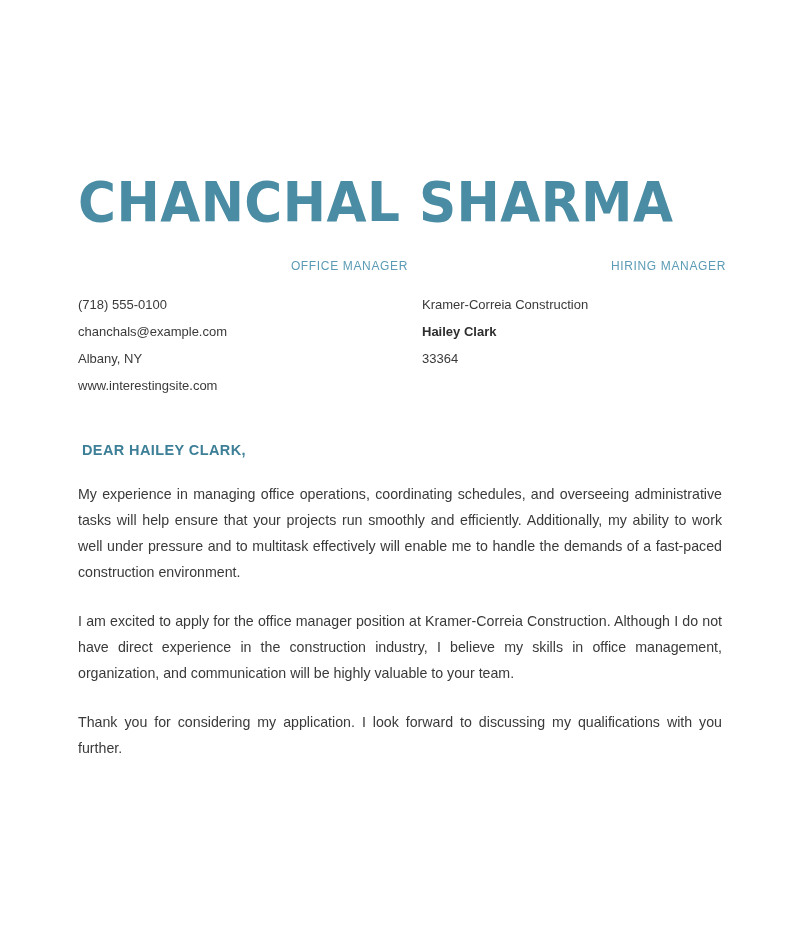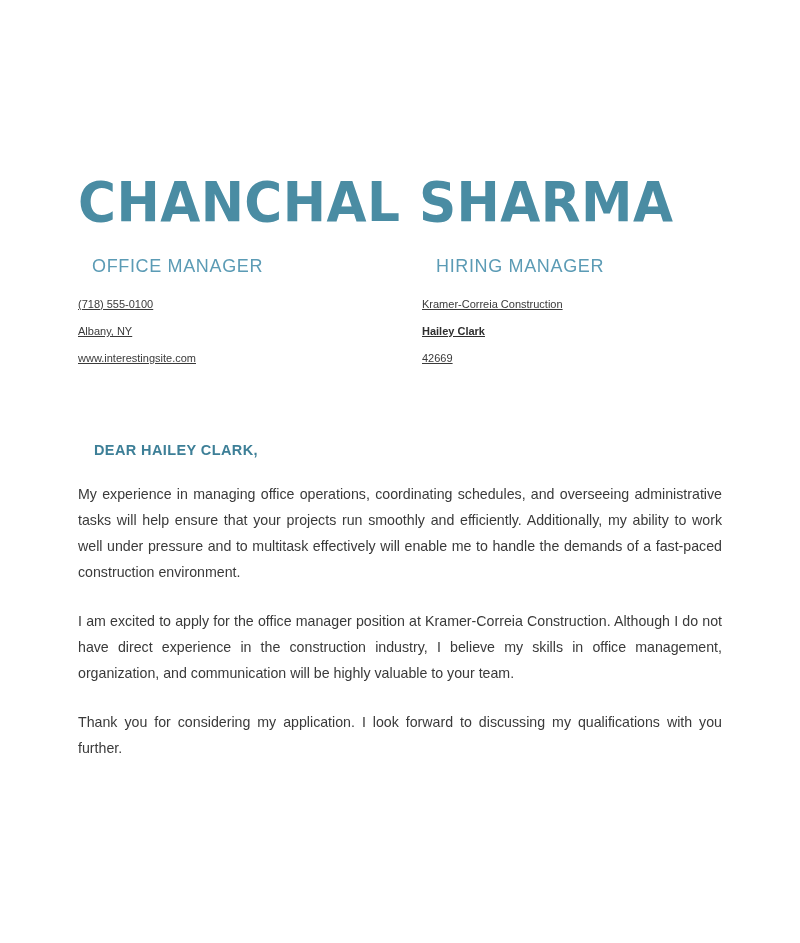--- a/index.html
+++ b/index.html
@@ -59,46 +59,46 @@
   }
   .col {
     position: absolute;
     top: 0;
   }
   .col-left  { left: 0px;   width: 330px; }
   .col-right { left: 344px; width: 304px; }
 
   .col-heading {
     font-family: "Liberation Sans", sans-serif;
-    font-size: 18px;
+    font-size: 12px;
     line-height: 16px;
     font-weight: normal;
     letter-spacing: 0.65px;
     color: #5b9bb5;
     text-transform: uppercase;
     margin: 0 0 17px 14px;
+    text-align: right;
   }
 
   .col-line {
     font-family: "Liberation Sans", sans-serif;
-    font-size: 11px;
+    font-size: 13px;
     line-height: 27px;
     color: #3a3a3a;
     white-space: nowrap;
-    text-decoration: underline;
   }
   .col-line.bold {
     font-weight: bold;
     color: #2e2e2e;
   }
 
   
   .salutation {
     position: absolute;
-    left: 16px;
+    left: 4px;
     top: 440px;
     font-family: "Liberation Sans", sans-serif;
     font-size: 14.5px;
     line-height: 20px;
     font-weight: bold;
     letter-spacing: 0.4px;
     color: #3d7f97;
     text-transform: uppercase;
   }
 
@@ -126,29 +126,30 @@
 <div class="page">
   <div class="content">
 
     <h1 class="name-header">CHANCHAL SHARMA</h1>
 
     <div class="columns">
 
       <div class="col col-left">
         <div class="col-heading">OFFICE MANAGER</div>
         <div class="col-line">(718) 555-0100</div>
+        <div class="col-line">chanchals@example.com</div>
         <div class="col-line">Albany, NY</div>
         <div class="col-line">www.interestingsite.com</div>
       </div>
 
       <div class="col col-right">
         <div class="col-heading">HIRING MANAGER</div>
         <div class="col-line">Kramer-Correia Construction</div>
         <div class="col-line bold">Hailey Clark</div>
-        <div class="col-line">42669</div>
+        <div class="col-line">33364</div>
       </div>
 
     </div>
 
     <div class="salutation">DEAR HAILEY CLARK,</div>
 
     <div class="body-copy">
       <p class="para">My experience in managing office operations, coordinating schedules, and overseeing administrative tasks will help ensure that your projects run smoothly and efficiently. Additionally, my ability to work well under pressure and to multitask effectively will enable me to handle the demands of a fast-paced construction environment.</p>
       <p class="para">I am excited to apply for the office manager position at Kramer-Correia Construction. Although I do not have direct experience in the construction industry, I believe my skills in office management, organization, and communication will be highly valuable to your team.</p>
       <p class="para">Thank you for considering my application. I look forward to discussing my qualifications with you further.</p>

